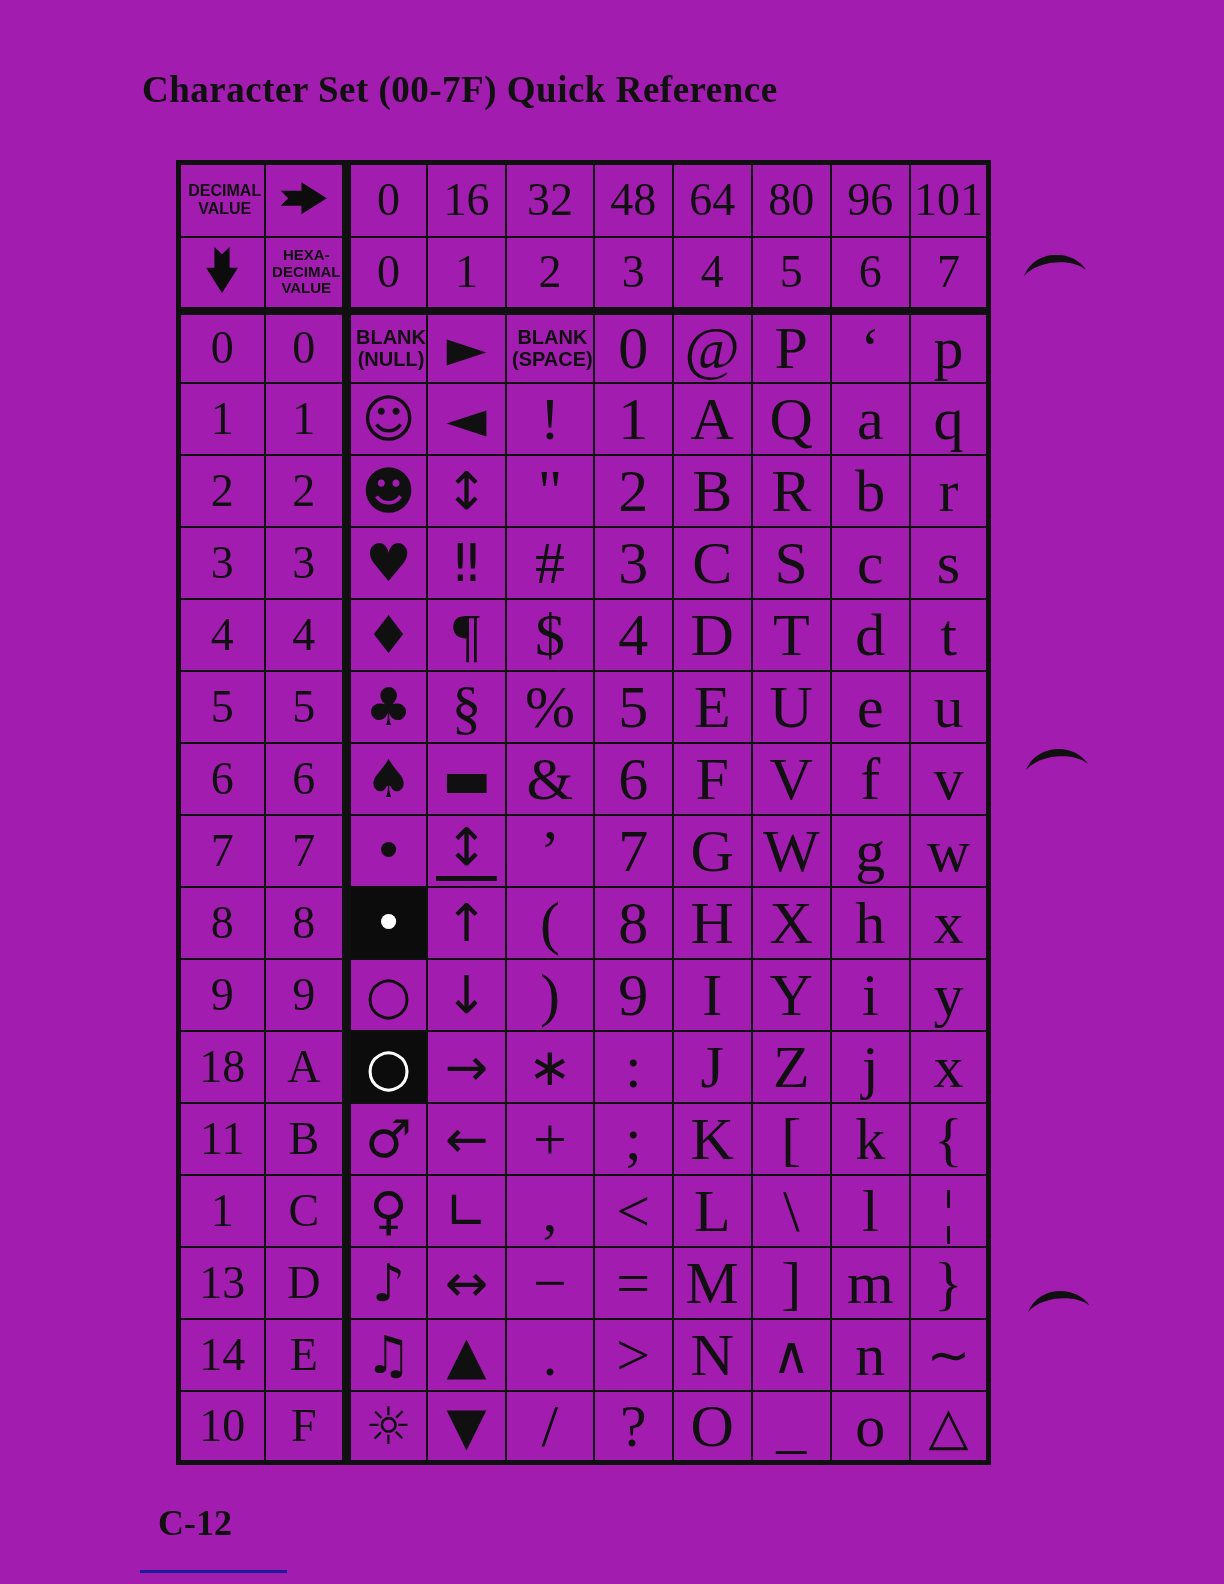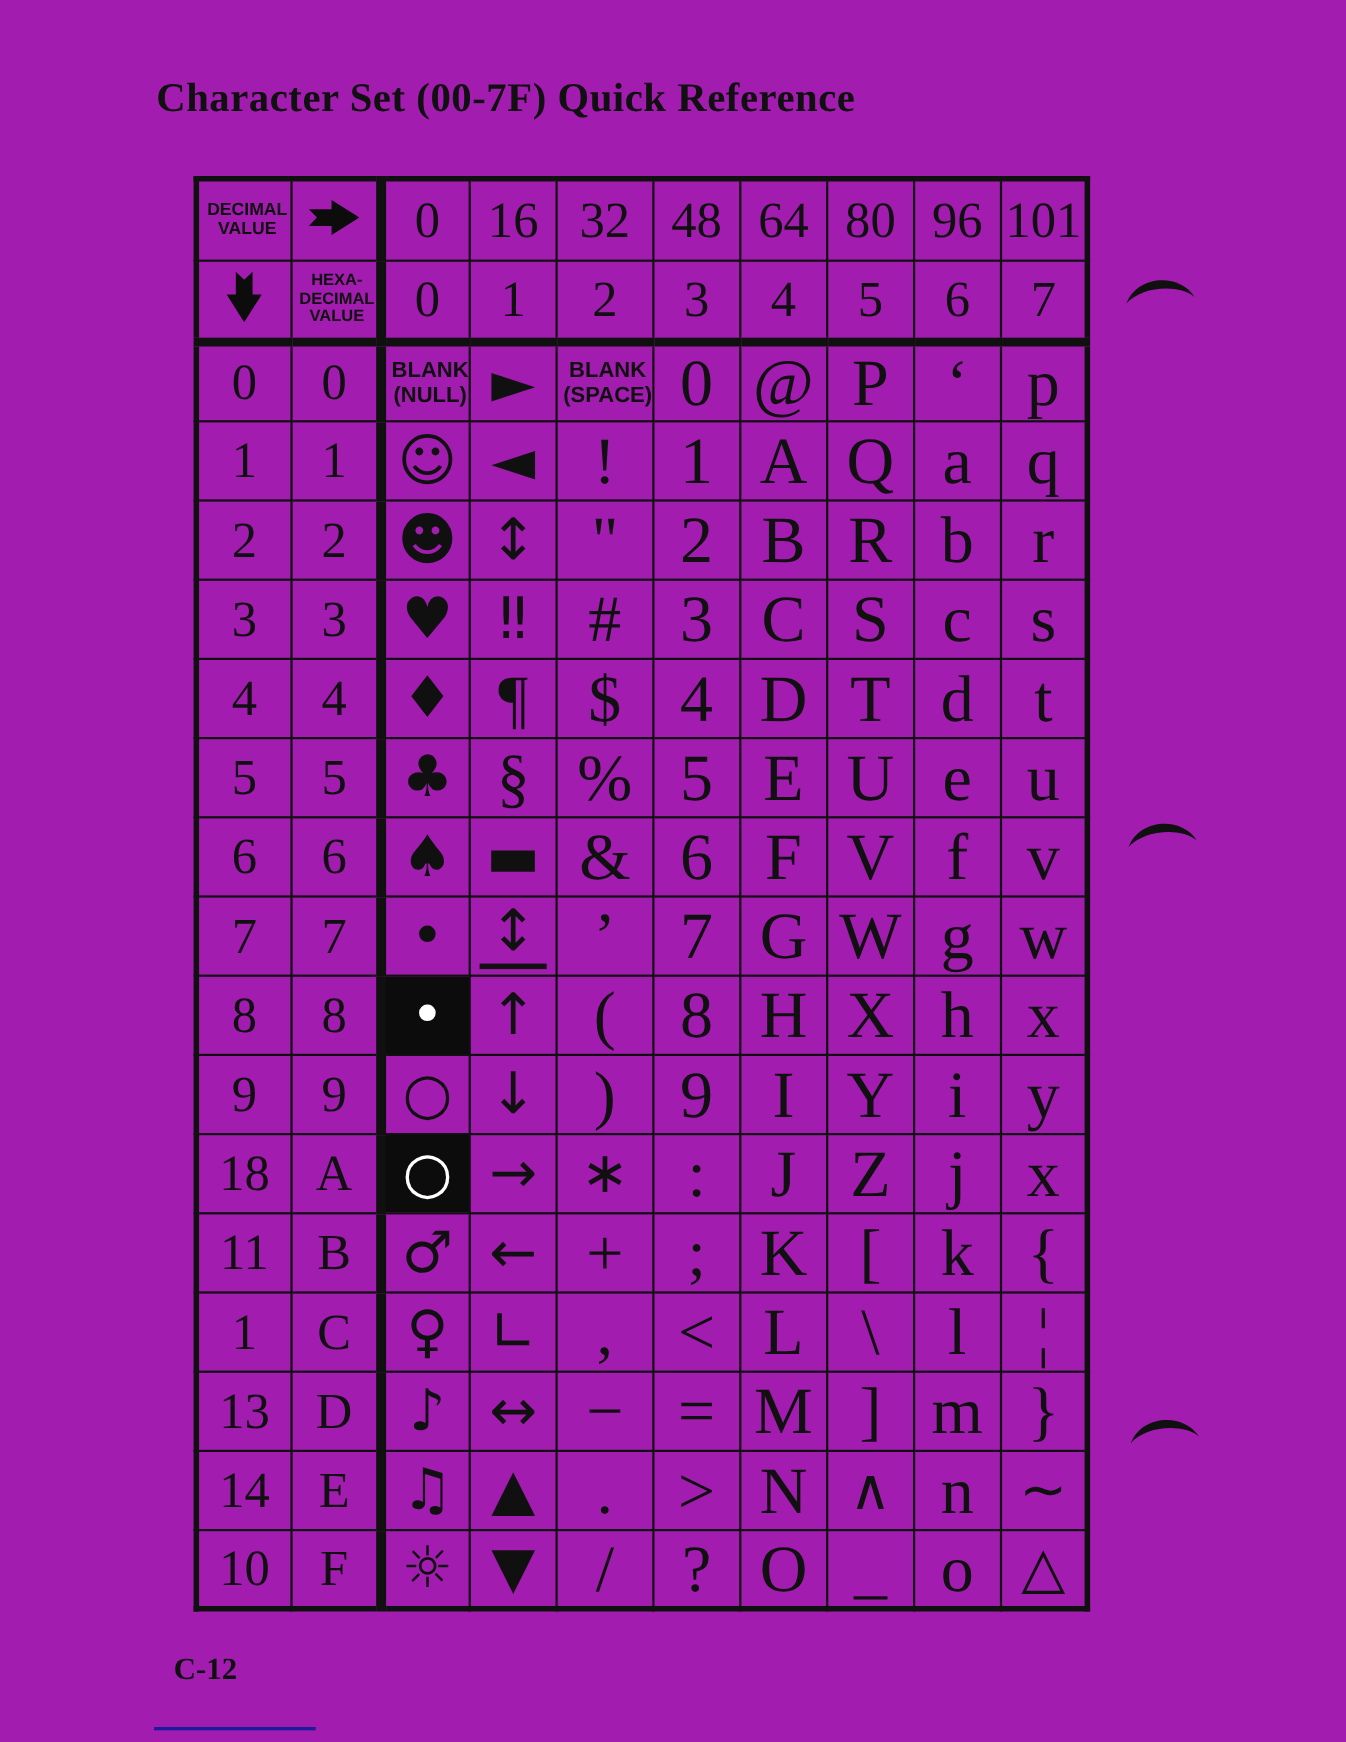--- a/index.html
+++ b/index.html
@@ -48,21 +48,21 @@
   .arrow{
     display:inline-block;width:46px;height:38px;background:#0c0c0c;
     clip-path:polygon(0% 30%,45% 30%,45% 8%,100% 50%,45% 92%,45% 70%,0% 70%,16% 50%);
   }
   .arrow.down{transform:rotate(90deg);}
 
   .arc{position:absolute;width:66px;height:32px;}
 
   .folio{
     position:absolute;left:158px;top:1502px;
-    font-size:28px;font-weight:bold;
+    font-size:36px;font-weight:bold;
     font-family:"Liberation Serif","DejaVu Serif",serif;
   }
   .navy-line{position:absolute;left:140px;top:1570px;width:147px;height:3px;background:#1b1b9e;}
 </style>
 </head>
 <body>
 
 <div class="page">
 
   <h1 class="title">Character Set (00-7F) Quick Reference</h1>

